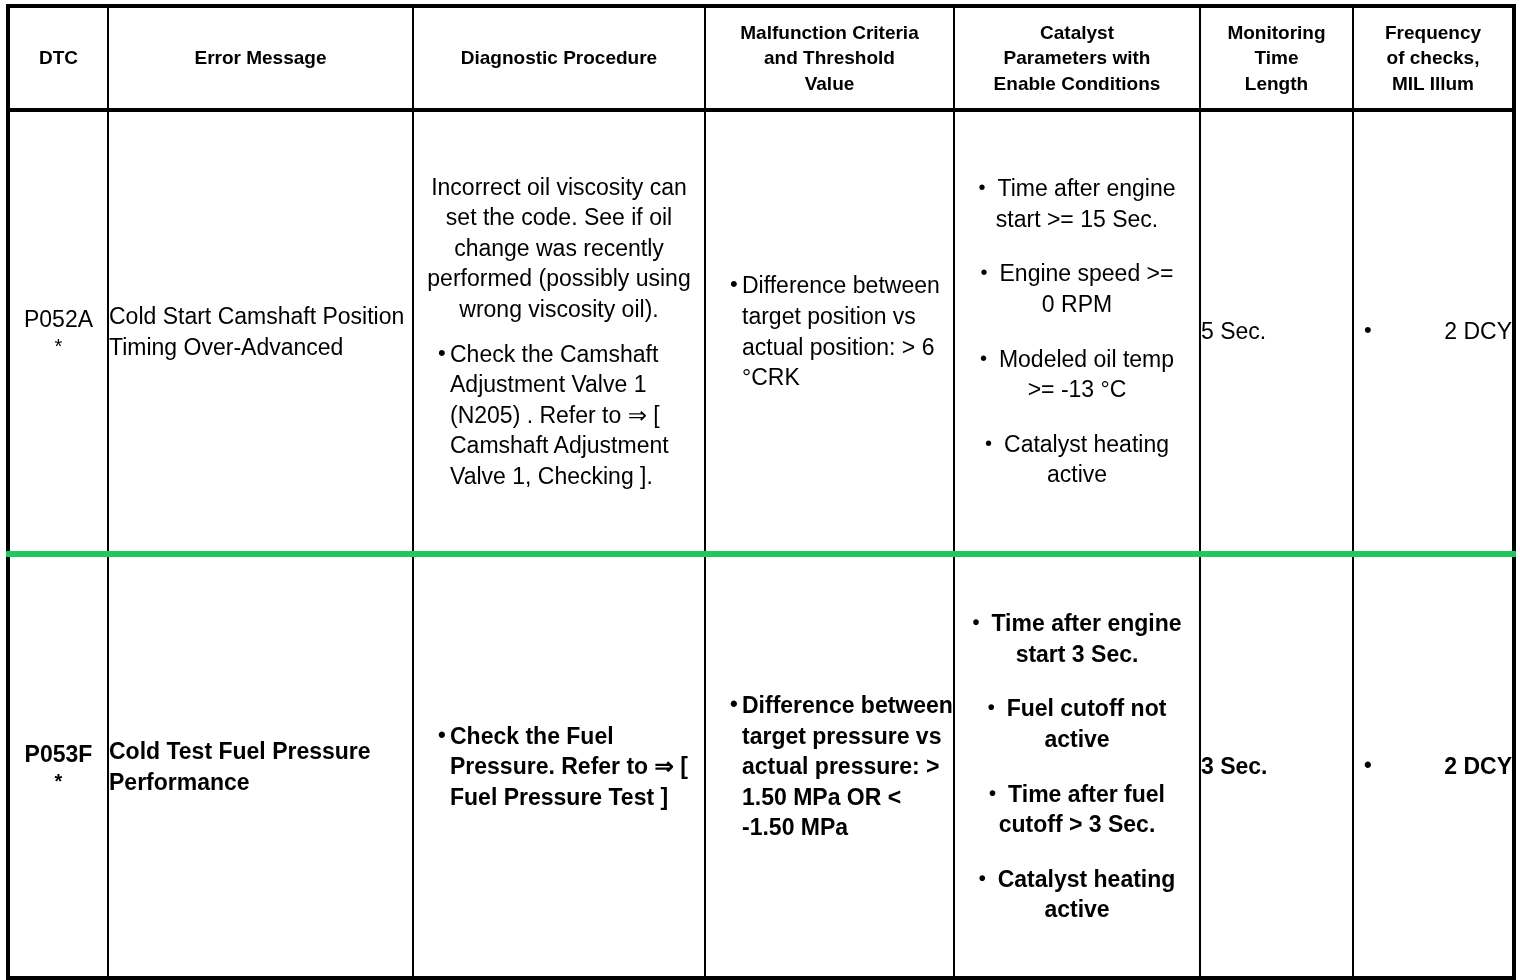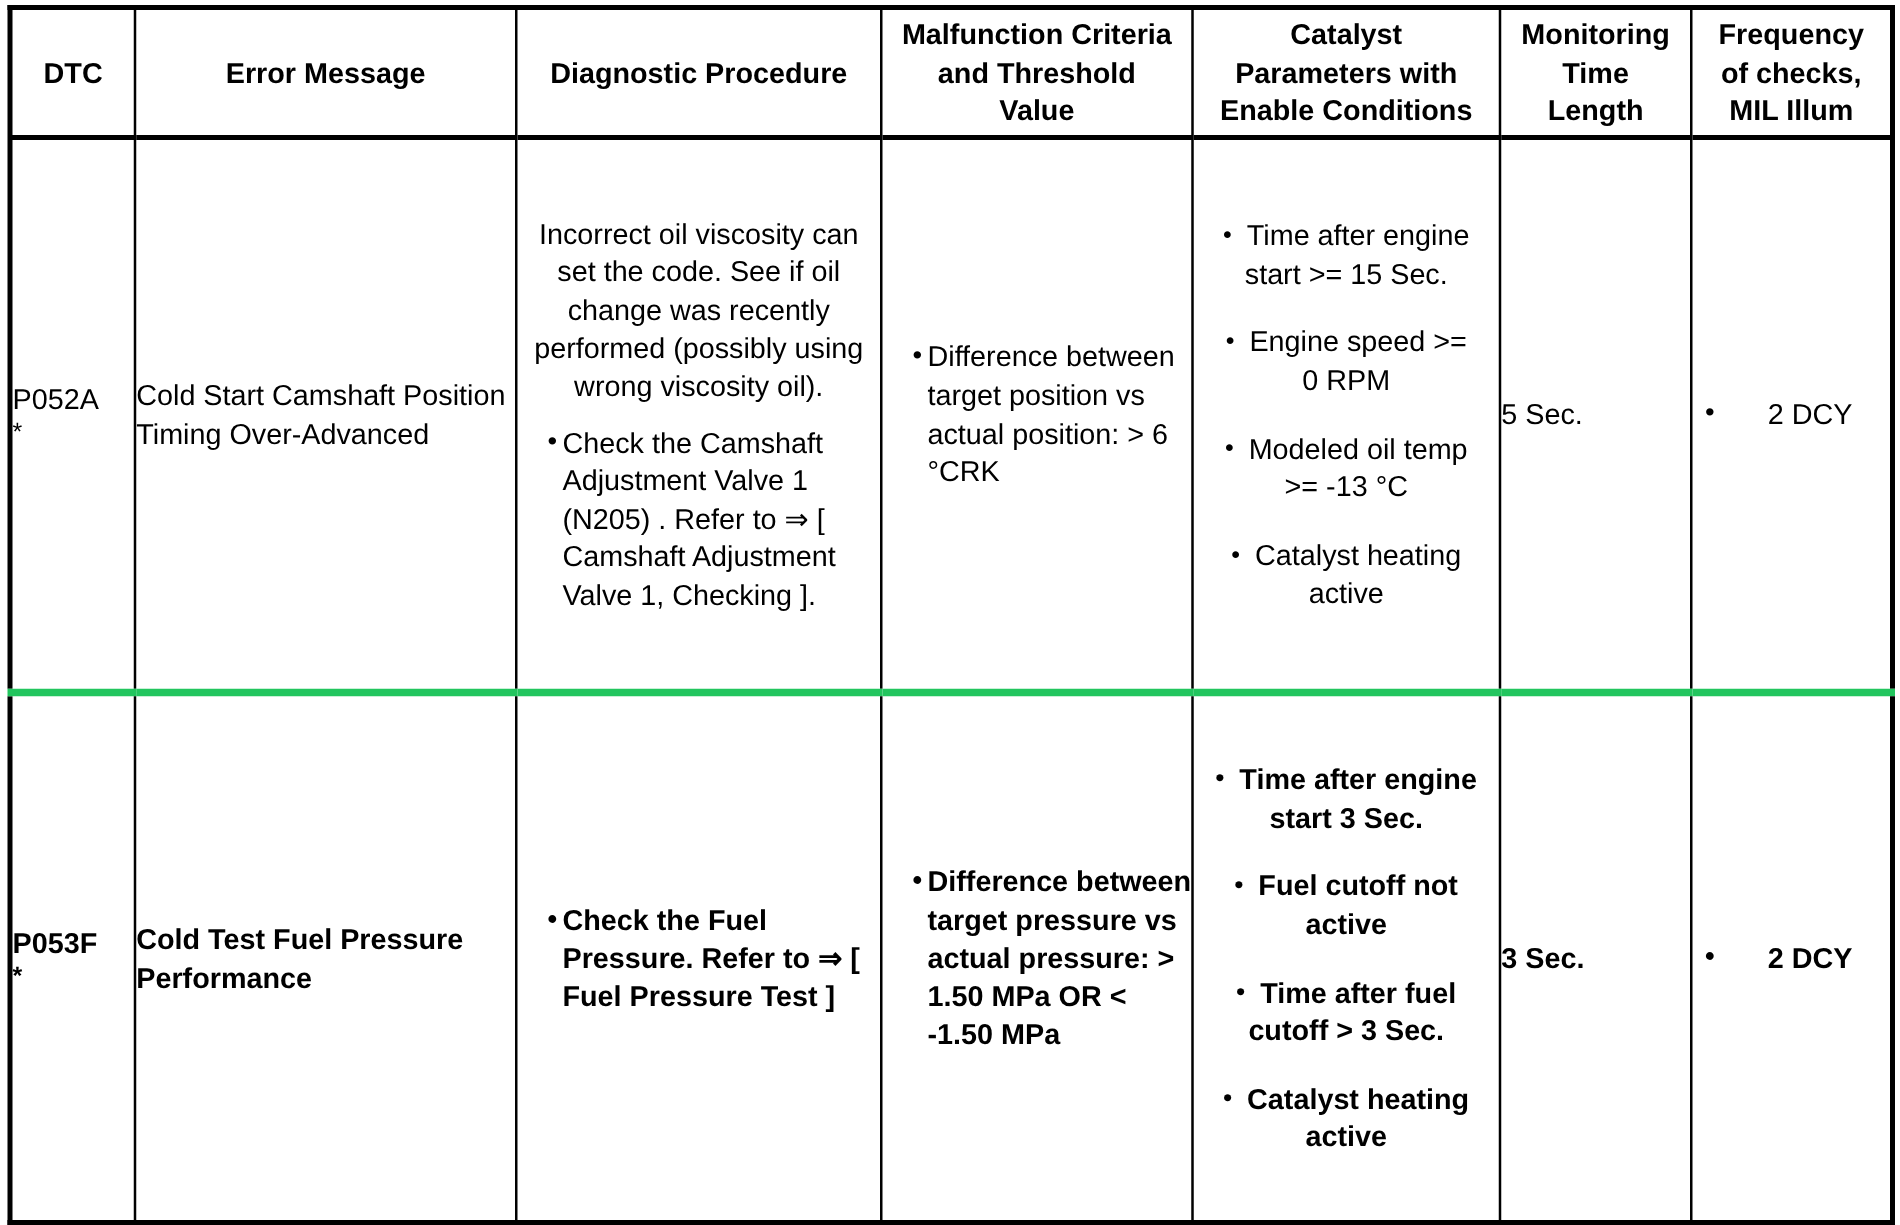--- a/index.html
+++ b/index.html
@@ -34,21 +34,21 @@
   table.dtc-table th {
     border-left: 2px solid #000;
     border-right: 2px solid #000;
     vertical-align: middle;
     padding: 0;
     box-sizing: border-box;
   }
 
   thead th {
     border-bottom: 4px solid #000;
-    font-size: 23px;
+    font-size: 19px;
     font-weight: bold;
     line-height: 1.32;
     text-align: center;
     padding: 8px 4px 10px 4px;
     height: 104px;
   }
 
   tbody td {
     font-size: 23px;
     line-height: 1.33;
@@ -64,20 +64,21 @@
   col.c-dtc      { width: 100px; }
   col.c-err      { width: 305px; }
   col.c-diag     { width: 292px; }
   col.c-malf     { width: 249px; }
   col.c-sec      { width: 246px; }
   col.c-mon      { width: 153px; }
   col.c-freq     { width: 161px; }
 
   
   .cell-dtc {
+    text-align: center;
     line-height: 1.15;
   }
   .cell-dtc .dtc-code { display: block; }
   .cell-dtc .dtc-star {
     display: block;
     font-size: 20px;
     line-height: 1.1;
     margin-top: 2px;
   }
 
@@ -132,21 +133,21 @@
 
   
   ul.bs {
     list-style: none;
     margin: 0;
     padding: 0;
   }
   ul.bs > li {
     position: relative;
     padding-left: 30px;
-    text-align: center;
+    text-align: right;
   }
   ul.bs > li::before {
     content: "\2022";
     position: absolute;
     left: 10px;
     top: -1px;
     font-size: 22px;
   }
 
   .rowcell-tall { height: 444px; }

